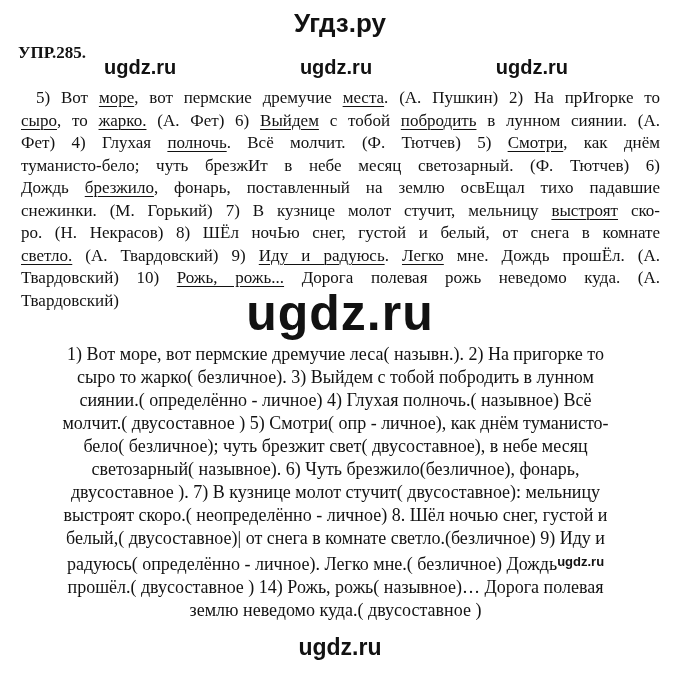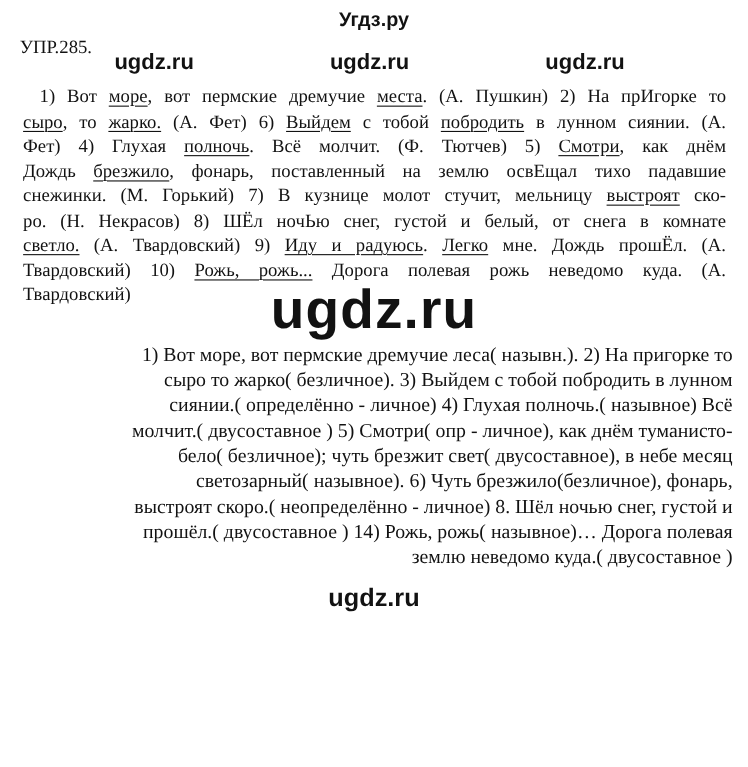--- a/index.html
+++ b/index.html
@@ -6,28 +6,28 @@
   body{
     width:680px;height:697px;
     background:#ffffff;color:#121212;
     font-family:"Liberation Serif", serif;
     overflow:hidden;
   }
   .site-title{
     text-align:center;
     font-family:"Liberation Sans", sans-serif;
     font-weight:700;
-    font-size:18px;
+    font-size:26px;
     padding-top:8px;
   }
   .label-row{position:relative;height:40px;margin-top:2px;}
   .ex-label{
     position:absolute;left:18px;top:2px;
     font-family:"Liberation Serif", serif;
-    font-weight:400;font-size:17px;
+    font-weight:700;font-size:17px;
   }
   .wm-row{
     position:absolute;left:104px;right:112px;top:15px;
     display:flex;justify-content:space-between;
   }
   .wm-top{
     font-family:"Liberation Sans", sans-serif;
     font-weight:700;font-size:20px;
   }
   .exercise{
@@ -41,21 +41,21 @@
   .mid-wm{
     text-align:center;
     font-family:"Liberation Sans", sans-serif;
     font-weight:700;font-size:50px;line-height:54px;
     margin-top:-26px;
     letter-spacing:1px;
   }
   .answer{
     margin:3px 14px 0 5px;
     font-size:18px;line-height:23px;
-    text-align:right;
+    text-align:center;
   }
   .inline-wm{
     font-family:"Liberation Sans", sans-serif;
     font-weight:700;font-size:13px;
     vertical-align:4px;
   }
   .footer-wm{
     text-align:center;
     font-family:"Liberation Sans", sans-serif;
     font-weight:700;font-size:23px;
@@ -72,40 +72,44 @@
   <div class="label-row">
     <span class="ex-label">УПР.285.</span>
     <div class="wm-row">
         <span class="wm-top">ugdz.ru</span>
         <span class="wm-top">ugdz.ru</span>
         <span class="wm-top">ugdz.ru</span>
       </div>
   </div>
 
   <div class="exercise">
-      <div class="ex-line just indent"><span>1) Вот </span><span class="u">море</span><span>, вот пермские дремучие </span><span class="u">места</span><span>. (А. Пушкин) 2) На прИгорке то</span></div>
+      <div class="ex-line just indent"><span>5) Вот </span><span class="u">море</span><span>, вот пермские дремучие </span><span class="u">места</span><span>. (А. Пушкин) 2) На прИгорке то</span></div>
       <div class="ex-line just"><span class="u">сыро</span><span>, то </span><span class="u">жарко.</span><span> (А. Фет) 6) </span><span class="u">Выйдем</span><span> с тобой </span><span class="u">побродить</span><span> в лунном сиянии. (А.</span></div>
       <div class="ex-line just"><span>Фет) 4) Глухая </span><span class="u">полночь</span><span>. Всё молчит. (Ф. Тютчев) 5) </span><span class="u">Смотри</span><span>, как днём</span></div>
+      <div class="ex-line just"><span>туманисто-бело; чуть брезжИт в небе месяц светозарный. (Ф. Тютчев) 6)</span></div>
       <div class="ex-line just"><span>Дождь </span><span class="u">брезжило</span><span>, фонарь, поставленный на землю освЕщал тихо падавшие</span></div>
       <div class="ex-line just"><span>снежинки. (М. Горький) 7) В кузнице молот стучит, мельницу </span><span class="u">выстроят</span><span> ско-</span></div>
       <div class="ex-line just"><span>ро. (Н. Некрасов) 8) ШЁл ночЬю снег, густой и белый, от снега в комнате</span></div>
       <div class="ex-line just"><span class="u">светло.</span><span> (А. Твардовский) 9) </span><span class="u">Иду и радуюсь</span><span>. </span><span class="u">Легко</span><span> мне. Дождь прошЁл. (А.</span></div>
       <div class="ex-line just"><span>Твардовский) 10) </span><span class="u">Рожь, рожь...</span><span> Дорога полевая рожь неведомо куда. (А.</span></div>
       <div class="ex-line"><span>Твардовский)</span></div>
     </div>
 
   <div class="mid-wm">ugdz.ru</div>
 
   <div class="answer">
       <div class="an-line"><span>1) Вот море, вот пермские дремучие леса( назывн.). 2) На пригорке то</span></div>
       <div class="an-line"><span>сыро то жарко( безличное). 3) Выйдем с тобой побродить в лунном</span></div>
       <div class="an-line"><span>сиянии.( определённо - личное) 4) Глухая полночь.( назывное) Всё</span></div>
       <div class="an-line"><span>молчит.( двусоставное ) 5) Смотри( опр - личное), как днём туманисто-</span></div>
       <div class="an-line"><span>бело( безличное); чуть брезжит свет( двусоставное), в небе месяц</span></div>
       <div class="an-line"><span>светозарный( назывное). 6) Чуть брезжило(безличное), фонарь,</span></div>
+      <div class="an-line"><span>двусоставное ). 7) В кузнице молот стучит( двусоставное): мельницу</span></div>
       <div class="an-line"><span>выстроят скоро.( неопределённо - личное) 8. Шёл ночью снег, густой и</span></div>
+      <div class="an-line"><span>белый,( двусоставное)| от снега в комнате светло.(безличное) 9) Иду и</span></div>
+      <div class="an-line"><span>радуюсь( определённо - личное). Легко мне.( безличное) Дождь</span><span class="inline-wm">ugdz.ru</span></div>
       <div class="an-line"><span>прошёл.( двусоставное ) 14) Рожь, рожь( назывное)… Дорога полевая</span></div>
       <div class="an-line"><span>землю неведомо куда.( двусоставное )</span></div>
     </div>
 
   <div class="footer-wm">ugdz.ru</div>
 
 </div>
 
 </body></html>

